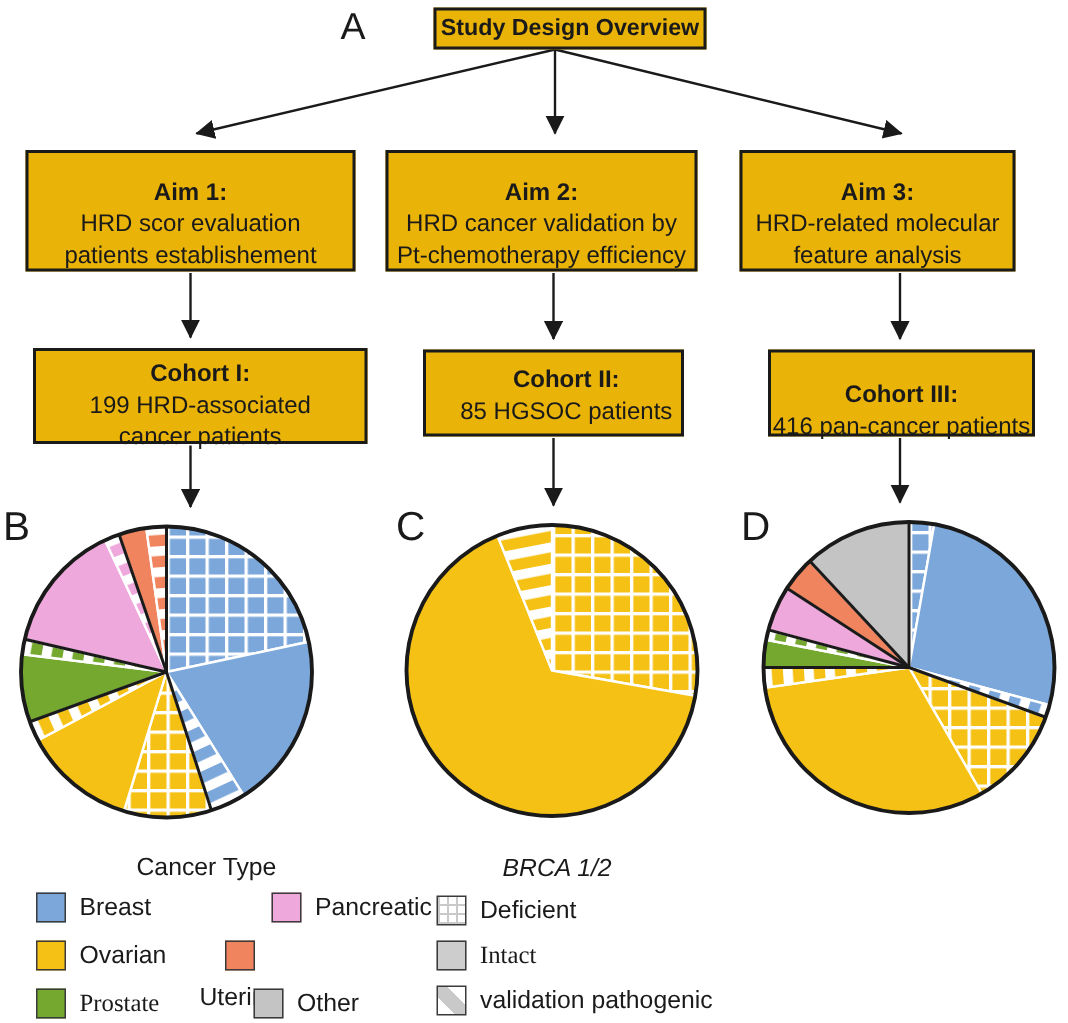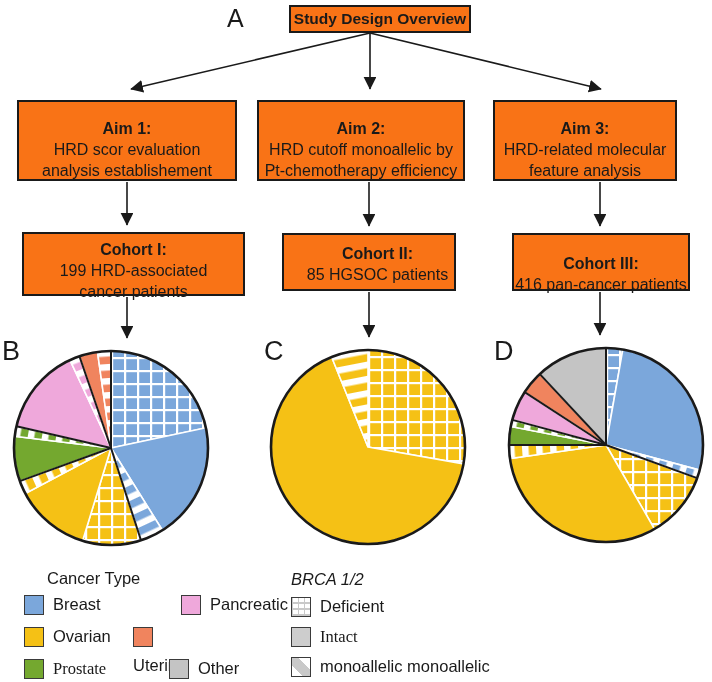--- a/index.html
+++ b/index.html
@@ -2,21 +2,21 @@
 <html><head>
 <meta charset="utf-8">
 <style>
   html,body{margin:0;padding:0;background:#ffffff;}
   #figure{
     position:relative;width:712px;height:682px;background:#ffffff;
     font-family:"Liberation Sans",sans-serif;color:#1a1a1a;overflow:hidden;
   }
   #arrows{position:absolute;left:0;top:0;}
   .box{
-    position:absolute;background:#f97316;border:2px solid #1a1a1a;
+    position:absolute;background:#eab308;border:2px solid #1a1a1a;
     text-align:center;box-sizing:border-box;
   }
   .box .bh{font-weight:bold;}
   .title-box{
     left:289px;top:5px;width:182px;height:28px;
     font-weight:bold;font-size:15.5px;line-height:24px;
   }
   .aim{top:100px;height:81px;font-size:16px;line-height:1.32;padding-top:16px;}
   #aim1{left:17px;width:220px;}
   #aim2{left:257px;width:208px;}
@@ -27,24 +27,24 @@
   #cohort3{left:512px;top:233px;width:178px;height:58px;padding-top:19px;}
   .plabel{position:absolute;font-size:25px;font-weight:500;}
   #lblA{left:227px;top:4px;}
   #lblB{left:2px;top:336px;font-size:27px;}
   #lblC{left:264px;top:336px;font-size:27px;}
   #lblD{left:494px;top:336px;font-size:27px;}
   .pie{position:absolute;width:200px;height:200px;}
   #pieB{left:11px;top:348px;}
   #pieC{left:268px;top:347px;}
   #pieD{left:506px;top:345px;}
-  .leg-title{position:absolute;font-size:16.5px;}
+  .leg-title{position:absolute;font-size:16.5px;margin-left:44px;}
   #legCancerTitle{left:47px;top:569px;}
   #legBrcaTitle{left:291px;top:570px;font-style:italic;}
-  .leg-item{position:absolute;display:flex;align-items:flex-start;gap:9px;font-size:16.5px;}
+  .leg-item{position:absolute;display:flex;align-items:center;gap:9px;font-size:16.5px;}
   .sw{width:20px;height:20px;border:1.5px solid #3a3a3a;box-sizing:border-box;flex:0 0 auto;}
   .sw-deficient{
     background-color:#ffffff;
     background-image:
       repeating-linear-gradient(0deg,#c9c9c9 0px,#c9c9c9 1.5px,transparent 1.5px,transparent 6px),
       repeating-linear-gradient(90deg,#c9c9c9 0px,#c9c9c9 1.5px,transparent 1.5px,transparent 6px);
   }
   .sw-intact{background:#cdcdcd;}
   .sw-stripe{background:linear-gradient(45deg,#ffffff 30%,#c9c9c9 30%,#c9c9c9 68%,#ffffff 68%);}
   .li-breast{left:24px;top:595px;}
@@ -83,25 +83,25 @@
 
   <div class="plabel" id="lblA">A</div>
 
   <div class="box title-box">
     <span>Study Design Overview</span>
   </div>
 
   <div class="box aim" id="aim1">
     <div class="bh">Aim 1:</div>
     <div>HRD scor evaluation</div>
-    <div>analysis establishement</div>
+    <div>patients establishement</div>
   </div>
   <div class="box aim" id="aim2">
     <div class="bh">Aim 2:</div>
-    <div>HRD cutoff monoallelic by</div>
+    <div>HRD cancer validation by</div>
     <div>Pt-chemotherapy efficiency</div>
   </div>
   <div class="box aim" id="aim3">
     <div class="bh">Aim 3:</div>
     <div>HRD-related molecular</div>
     <div>feature analysis</div>
   </div>
 
   <div class="box cohort" id="cohort1">
     <div class="bh">Cohort I:</div>
@@ -265,16 +265,16 @@
   <div class="leg-item li-deficient">
     <span class="sw sw-deficient"></span>
     <span>Deficient</span>
   </div>
   <div class="leg-item li-intact">
     <span class="sw sw-intact"></span>
     <span>Intact</span>
   </div>
   <div class="leg-item li-mono">
     <span class="sw sw-stripe"></span>
-    <span>monoallelic monoallelic</span>
+    <span>validation pathogenic</span>
   </div>
 
 </div>
 
 </body></html>

